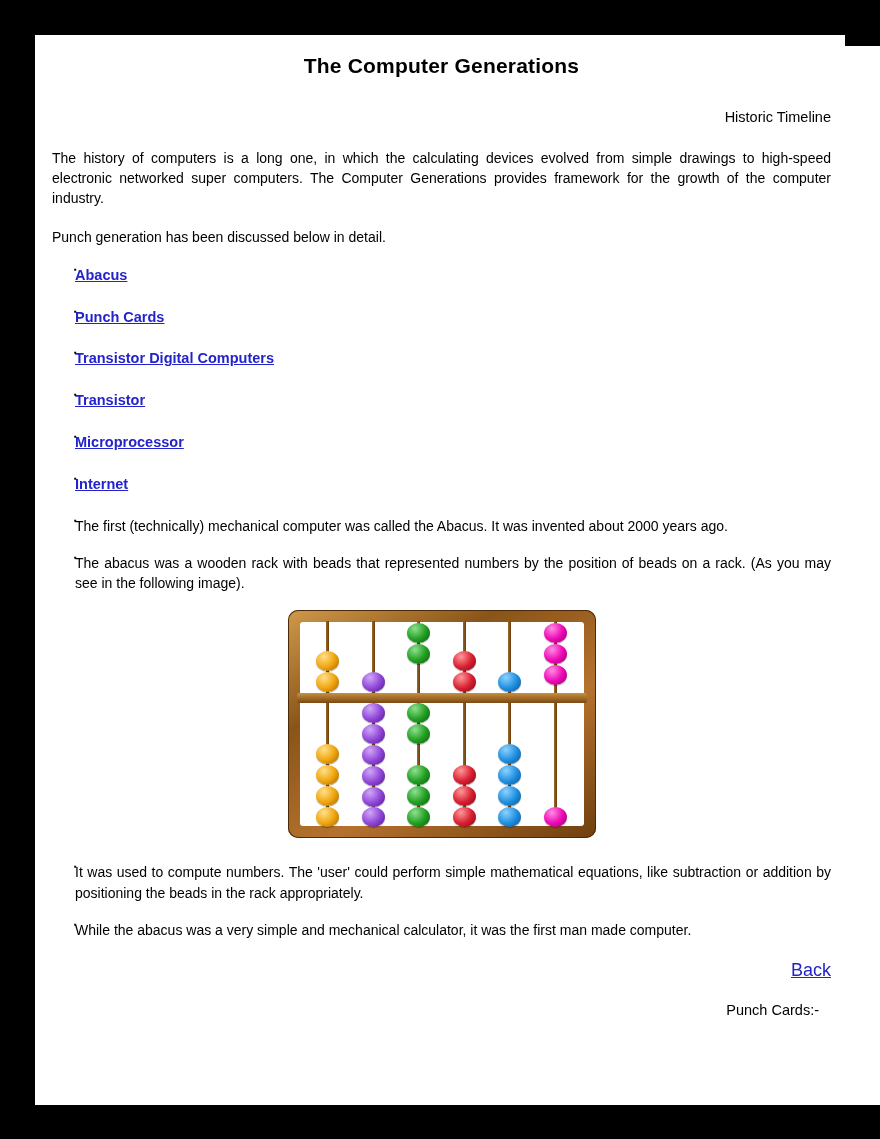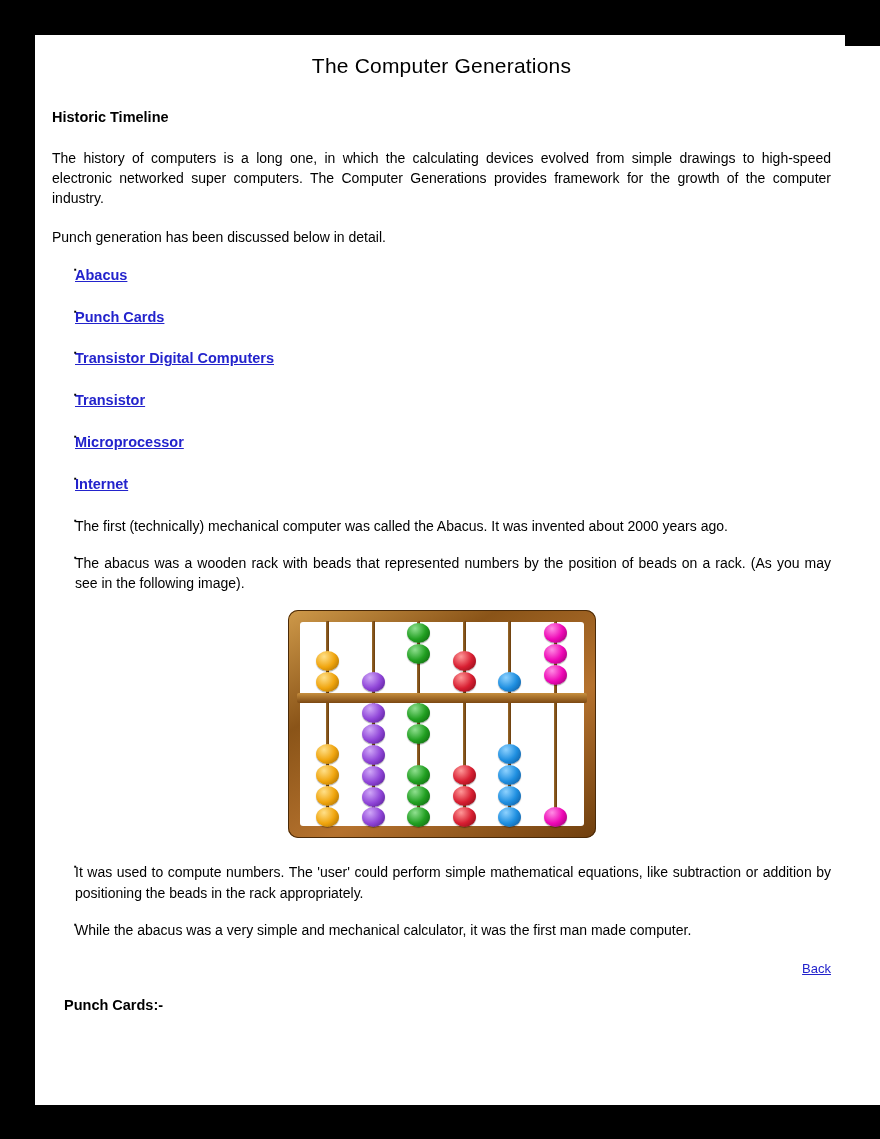--- a/index.html
+++ b/index.html
@@ -2,22 +2,22 @@
 <html style="--link: #2323CC; --page-bg: #FFFFFF; --frame-bg: #000000; --wood-1: #cf9a4a; --wood-2: #8a5418; --wood-3: #b5722e; --wood-4: #6f3f0e;"><head>
 <meta charset="utf-8">
 <style>
   html,body{margin:0;padding:0;background:#000;}
   .canvas{position:relative;width:880px;height:1139px;background:var(--frame-bg,#000);overflow:hidden;
           font-family:"Liberation Sans",sans-serif;}
   .page{position:absolute;left:35px;top:35px;width:845px;height:1070px;background:var(--page-bg,#fff);
         box-sizing:border-box;padding:16px 49px 0 17px;color:#000;font-size:14px;line-height:1.44;}
   .corner-notch{position:absolute;right:0;top:0;width:35px;height:46px;background:#000;z-index:5;}
 
-  h1{font-size:21px;font-weight:normal;text-align:center;margin:0 0 26px;letter-spacing:.2px;}
-  h2{font-size:14.5px;font-weight:bold;margin:0 0 20px;}
+  h1{font-size:21px;font-weight:bold;text-align:center;margin:0 0 26px;letter-spacing:.2px;}
+  h2{font-size:14.5px;font-weight:normal;margin:0 0 20px;text-align:right;}
   h2.sec{margin:0 0 16px;}
   h2.punch{margin:12px;}
   p{margin:0 0 18px;text-align:justify;}
 
   .toc{margin:14px 0 0 23px;}
   .li{position:relative;}
   .toc-item{margin:0 0 21px;}
   .marker{position:absolute;left:-1px;top:1px;font-size:8px;line-height:1;color:#000;}
   .toclink{color:var(--link,#2323cc);font-weight:bold;font-size:14.5px;cursor:pointer;text-align:center;}
 
@@ -29,21 +29,21 @@
     box-shadow:inset 0 0 0 1px #4a2a08;}
   .abacus-inner{position:absolute;left:12px;top:12px;right:12px;bottom:12px;background:#fff;border-radius:3px;}
   .rods{position:absolute;inset:0;z-index:1;}
   .rod{position:absolute;top:11px;bottom:11px;width:3px;background:linear-gradient(90deg,#9a6a2a,#6a3c0c);}
   .divider{position:absolute;left:9px;right:9px;height:10px;border-radius:2px;z-index:2;
     background:linear-gradient(180deg,#c8903f,#7c4812);}
   .beads{position:absolute;inset:0;z-index:3;}
   .bead{position:absolute;width:23px;height:20px;border-radius:50%;box-shadow:0 1px 1px rgba(0,0,0,.35);}
 
   .back-row{text-align:right;margin:18px 0 16px;}
-  .back-link{color:var(--link,#2323cc);text-decoration:underline;font-size:13px;cursor:pointer;}
+  .back-link{color:var(--link,#2323cc);text-decoration:underline;font-size:18px;cursor:pointer;}
 </style>
 </head>
 <body>
 
 <div class="canvas">
   <div class="page">
 
     <h1>The Computer Generations</h1>
 
     <h2>Historic Timeline</h2>

